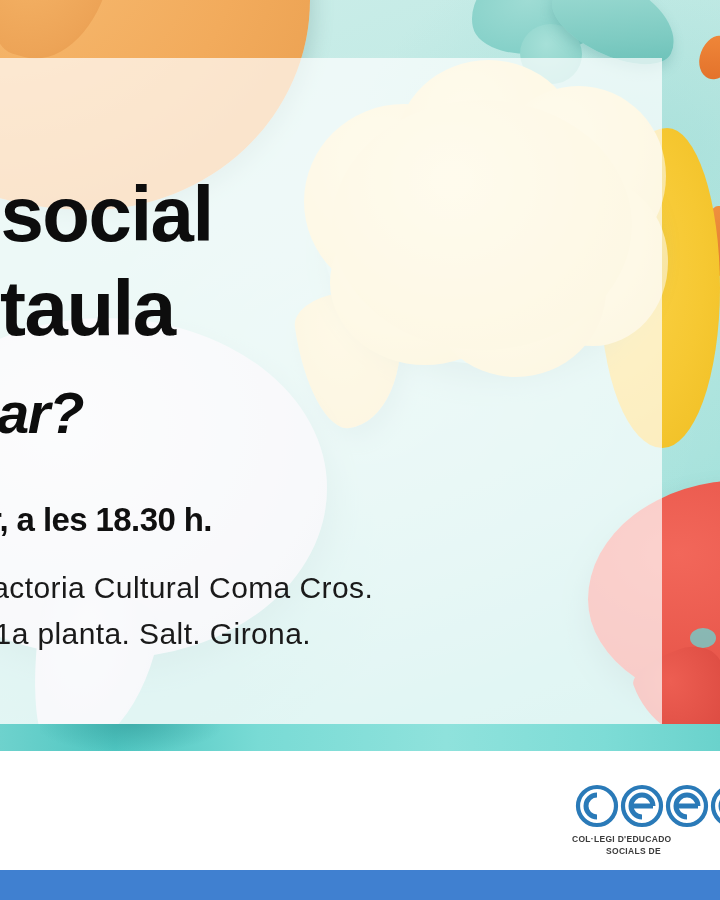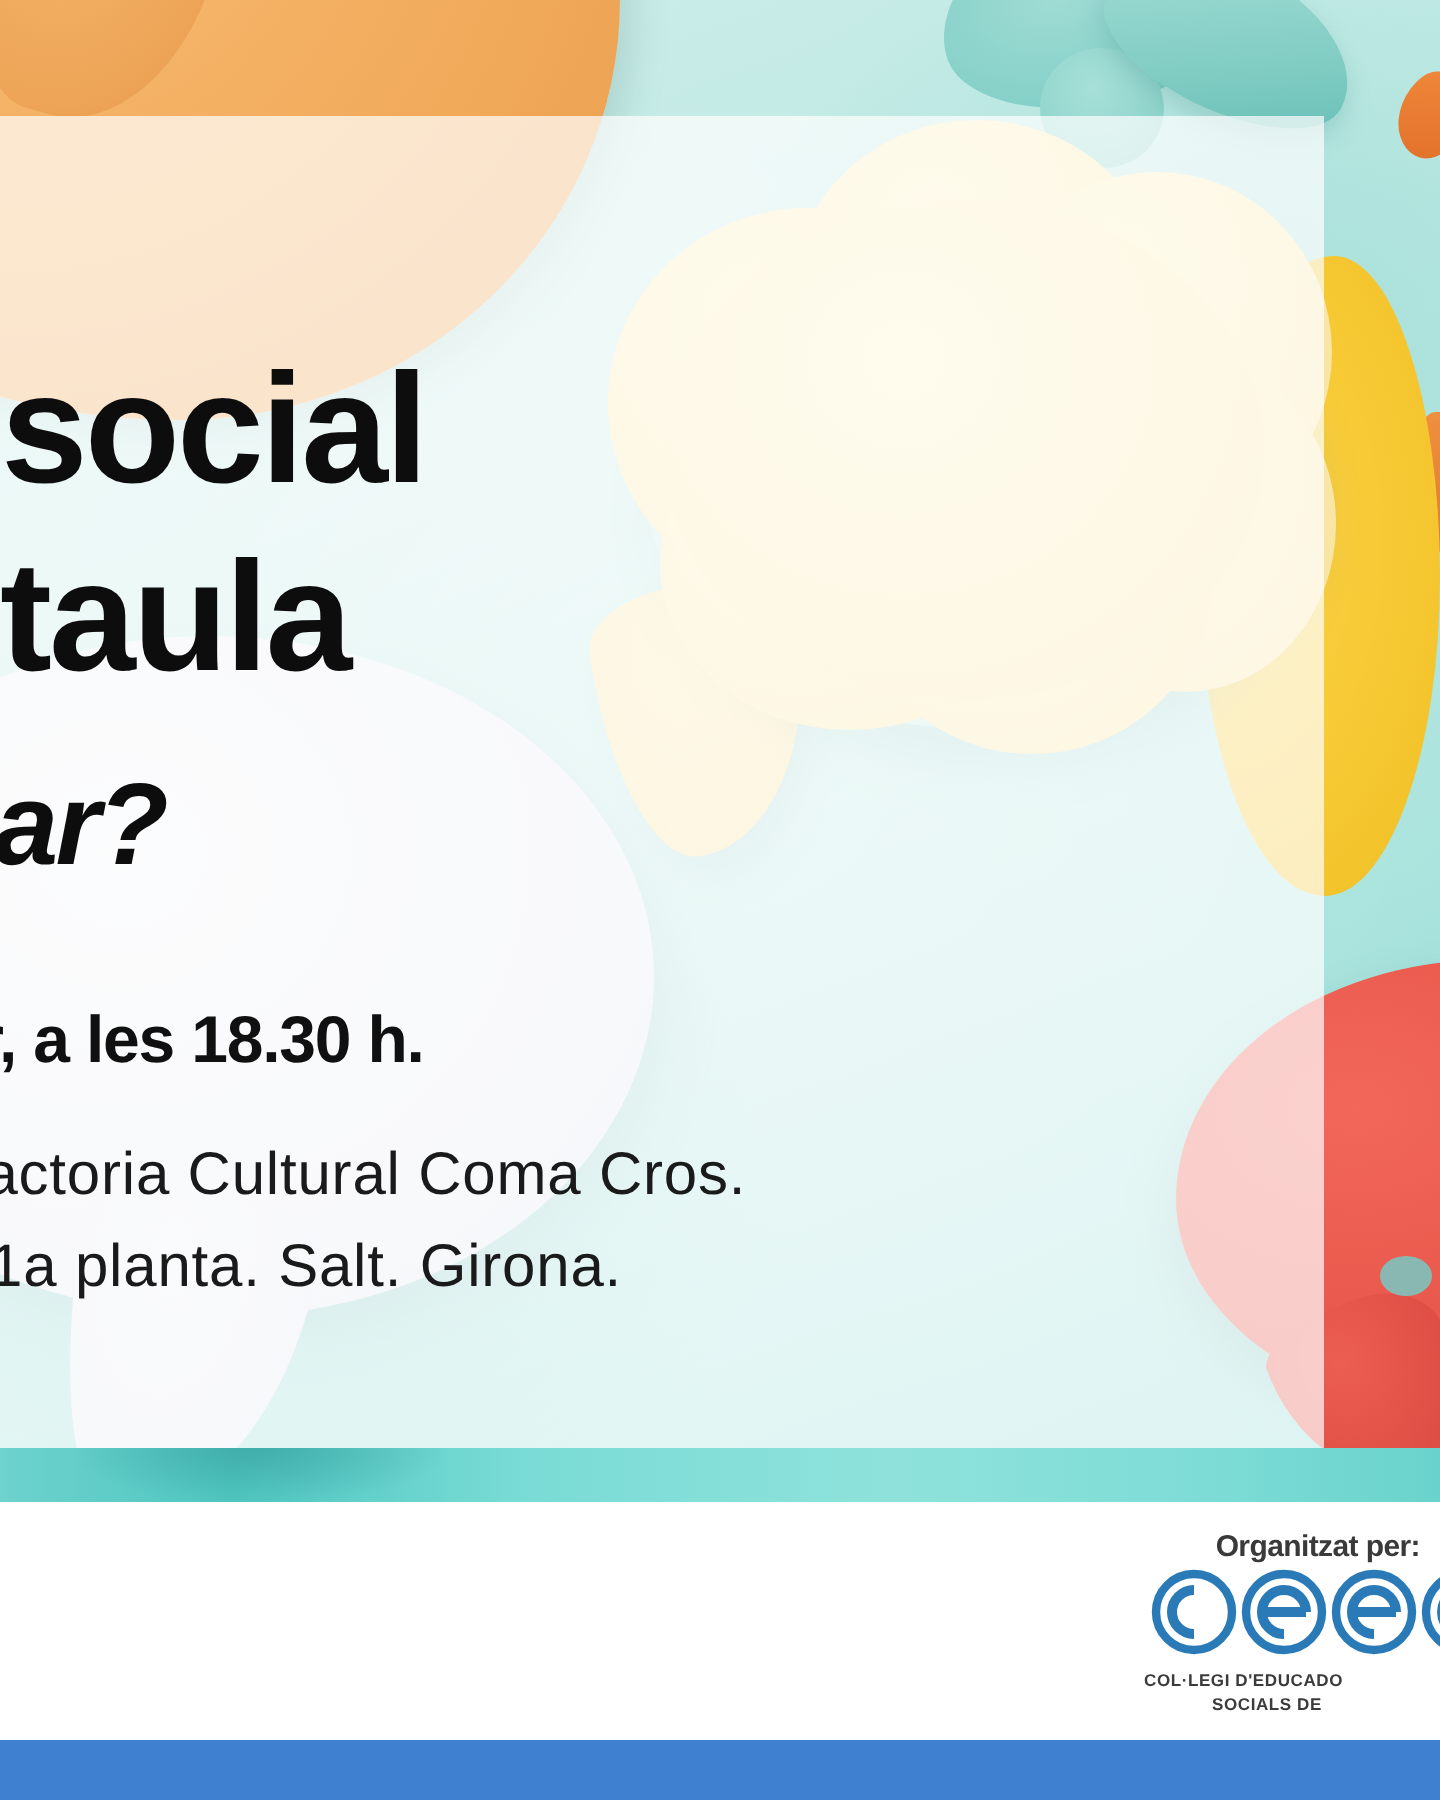--- a/index.html
+++ b/index.html
@@ -347,23 +347,20 @@
   <div class="text-block">
     <div class="headline headline-1">ió social</div>
     <div class="headline headline-2">a taula</div>
     <div class="subhead">ucar?</div>
     <div class="datetime">ener, a les 18.30 h.</div>
     <div class="venue-1">. Factoria Cultural Coma Cros.</div>
     <div class="venue-2"> 1, 1a planta. Salt. Girona.</div>
   </div>
 
   <div class="footer">
-    <div class="organizer">
-      <span class="organizer-label">Organitzat per:</span>
-    </div>
 
     <div class="logo-wrap">
       <span class="logo-mark">
         <svg width="190" height="46" viewBox="0 0 190 46">
           <g fill="none" stroke="#2a7ab8" stroke-width="4.2">
 
             <circle cx="25" cy="23" r="19"></circle>
             <path d="M25 12 A11 11 0 1 0 25 34" stroke-width="5"></path>
 
             <circle cx="70" cy="23" r="19"></circle>

